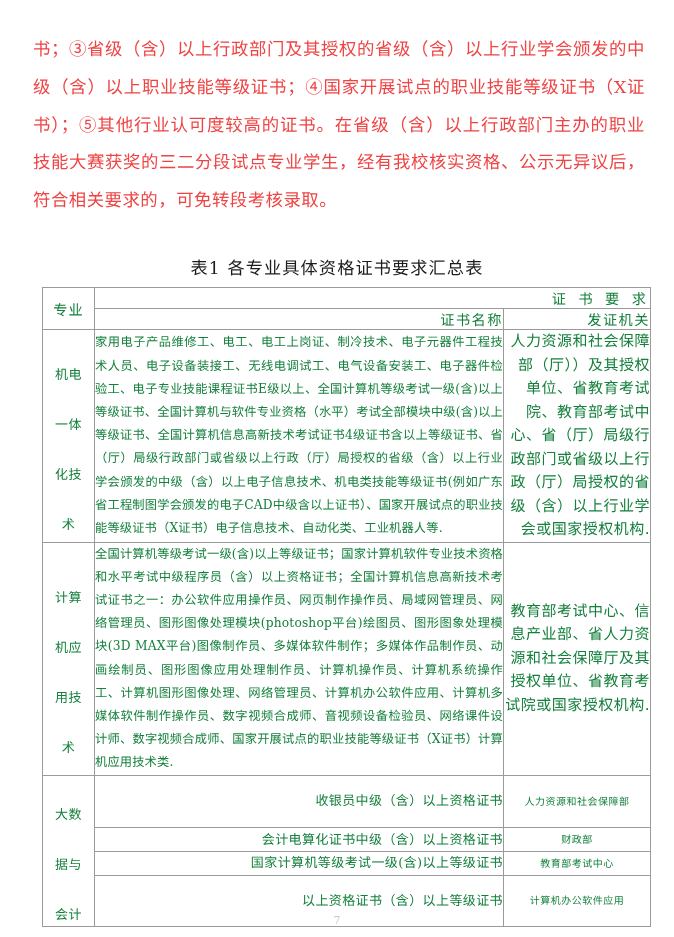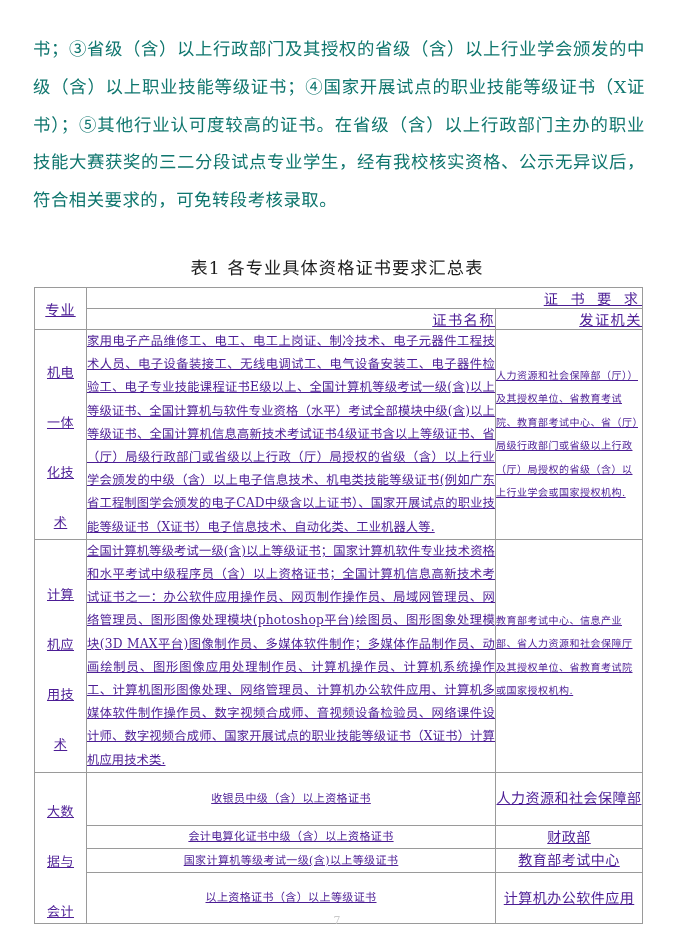--- a/index.html
+++ b/index.html
@@ -30,46 +30,45 @@
   .intro {
     position: absolute;
     left: 33px;
     top: 14px;
     width: 612px;
     font-size: 17.4px;
     line-height: 37.6px;
     letter-spacing: 0.5px;
     text-align: justify;
     text-justify: inter-ideograph;
-    color: #0f766e;
+    color: #ef4444;
   }
 
   
   .table-caption {
     position: absolute;
     left: 0;
     top: 254px;
     width: 674px;
     text-align: center;
     font-size: 17.2px;
     letter-spacing: 1.1px;
     color: #1c1c1c;
   }
 
   
   .cert-table {
     position: absolute;
-    left: 34px;
+    left: 42px;
     top: 287px;
     width: 608px;
     border-collapse: collapse;
     table-layout: fixed;
     font-size: 12.1px;
-    color: #4c1d95;
-    text-decoration: underline;
+    color: #15803d;
   }
   .cert-table td, .cert-table th {
     border: 1px solid #9a9a9a;
     padding: 0;
     vertical-align: middle;
     font-weight: normal;
   }
 
   .col-major   { width: 52px; }
   .col-name    { width: 409px; }
@@ -112,37 +111,37 @@
   .cert-body {
     padding: 5px 7px 6px 7px;
     line-height: 23.2px;
     font-size: 12.25px;
     text-align: justify;
     text-justify: inter-ideograph;
     letter-spacing: 0.15px;
   }
   .cert-short {
     padding: 9px 8px 9px 10px;
-    font-size: 11px;
+    font-size: 13px;
     line-height: 20px;
     letter-spacing: 0.4px;
-    text-align: center;
+    text-align: right;
   }
 
   .issuer-cell {
     padding: 5px 6px;
-    text-align: left;
+    text-align: right;
     line-height: 23.5px;
-    font-size: 10px;
+    font-size: 15px;
     letter-spacing: 0.5px;
   }
   .issuer-short {
     padding: 6px;
     text-align: center;
-    font-size: 14px;
+    font-size: 10px;
     line-height: 21px;
     letter-spacing: 0.5px;
   }
 
   
   .page-number {
     position: absolute;
     left: 0;
     top: 914px;
     width: 674px;

